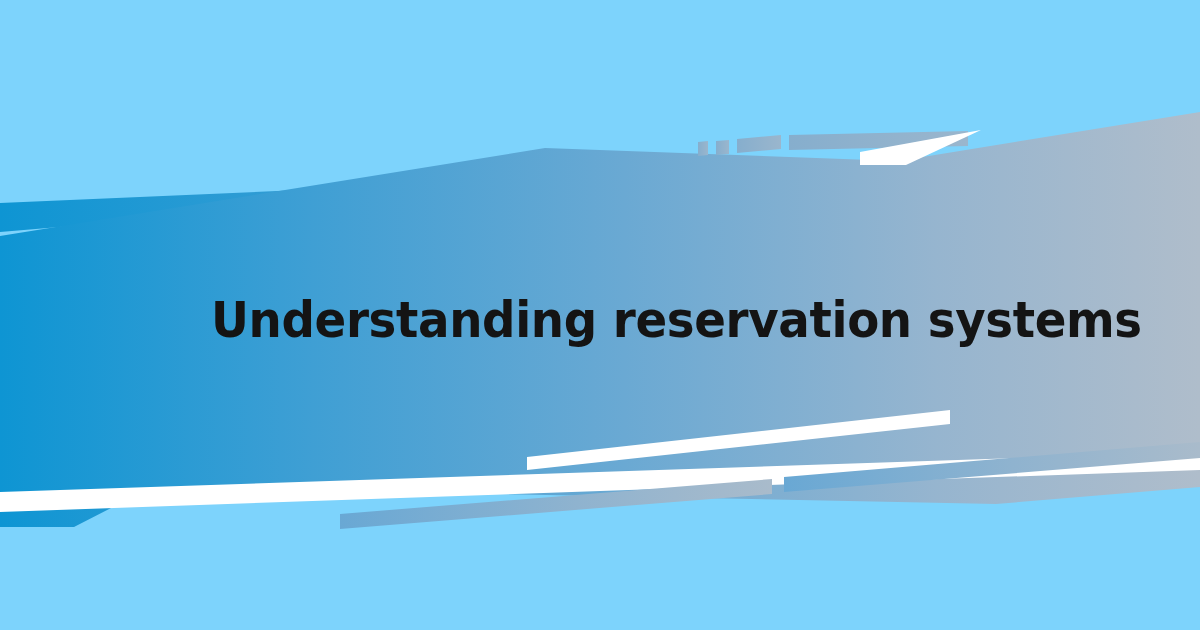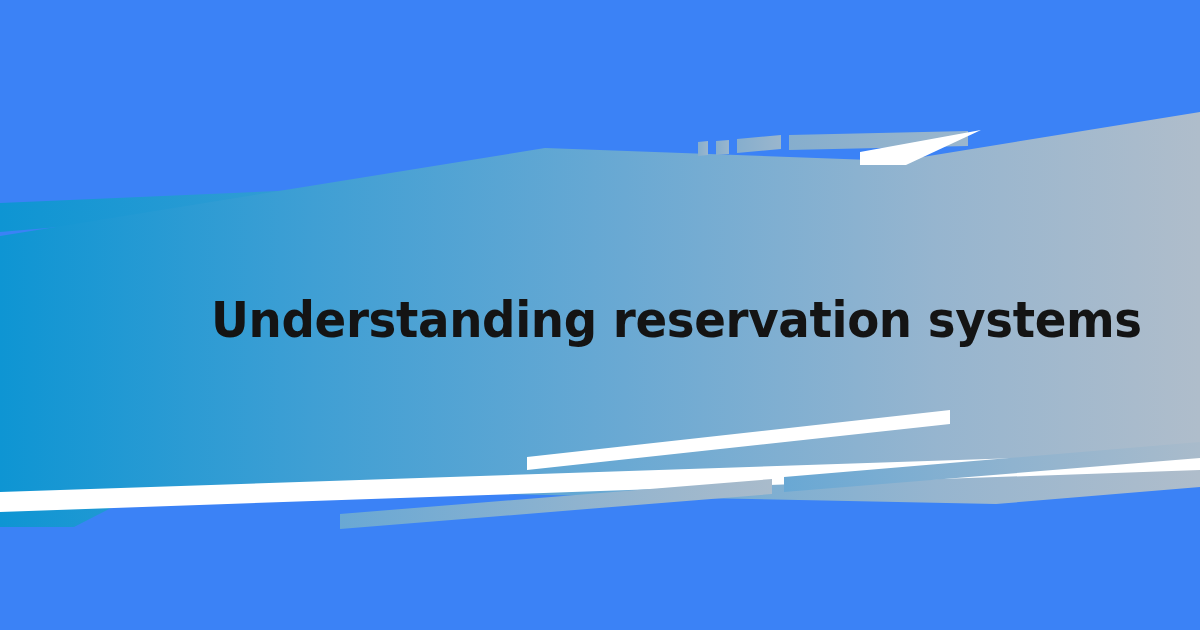--- a/index.html
+++ b/index.html
@@ -10,21 +10,21 @@
   body {
     width: 1200px;
     height: 630px;
     overflow: hidden;
     font-family: "Liberation Sans", sans-serif;
   }
   #banner-root {
     position: relative;
     width: 1200px;
     height: 630px;
-    background: #3b82f6;
+    background: #7dd3fc;
   }
   #banner-svg {
     position: absolute;
     top: 0;
     left: 0;
     width: 1200px;
     height: 630px;
     display: block;
   }
   #title-layer {

